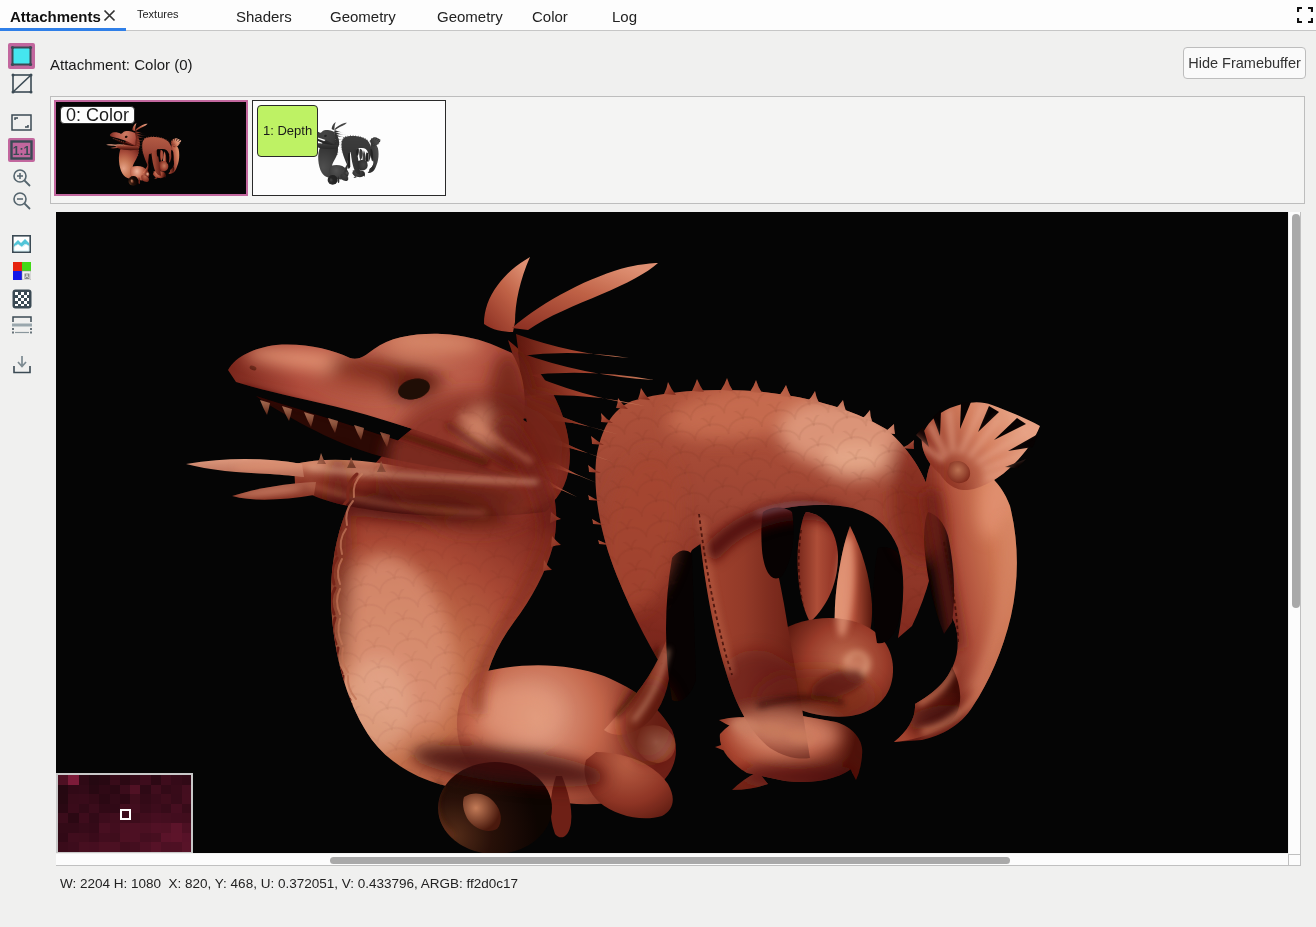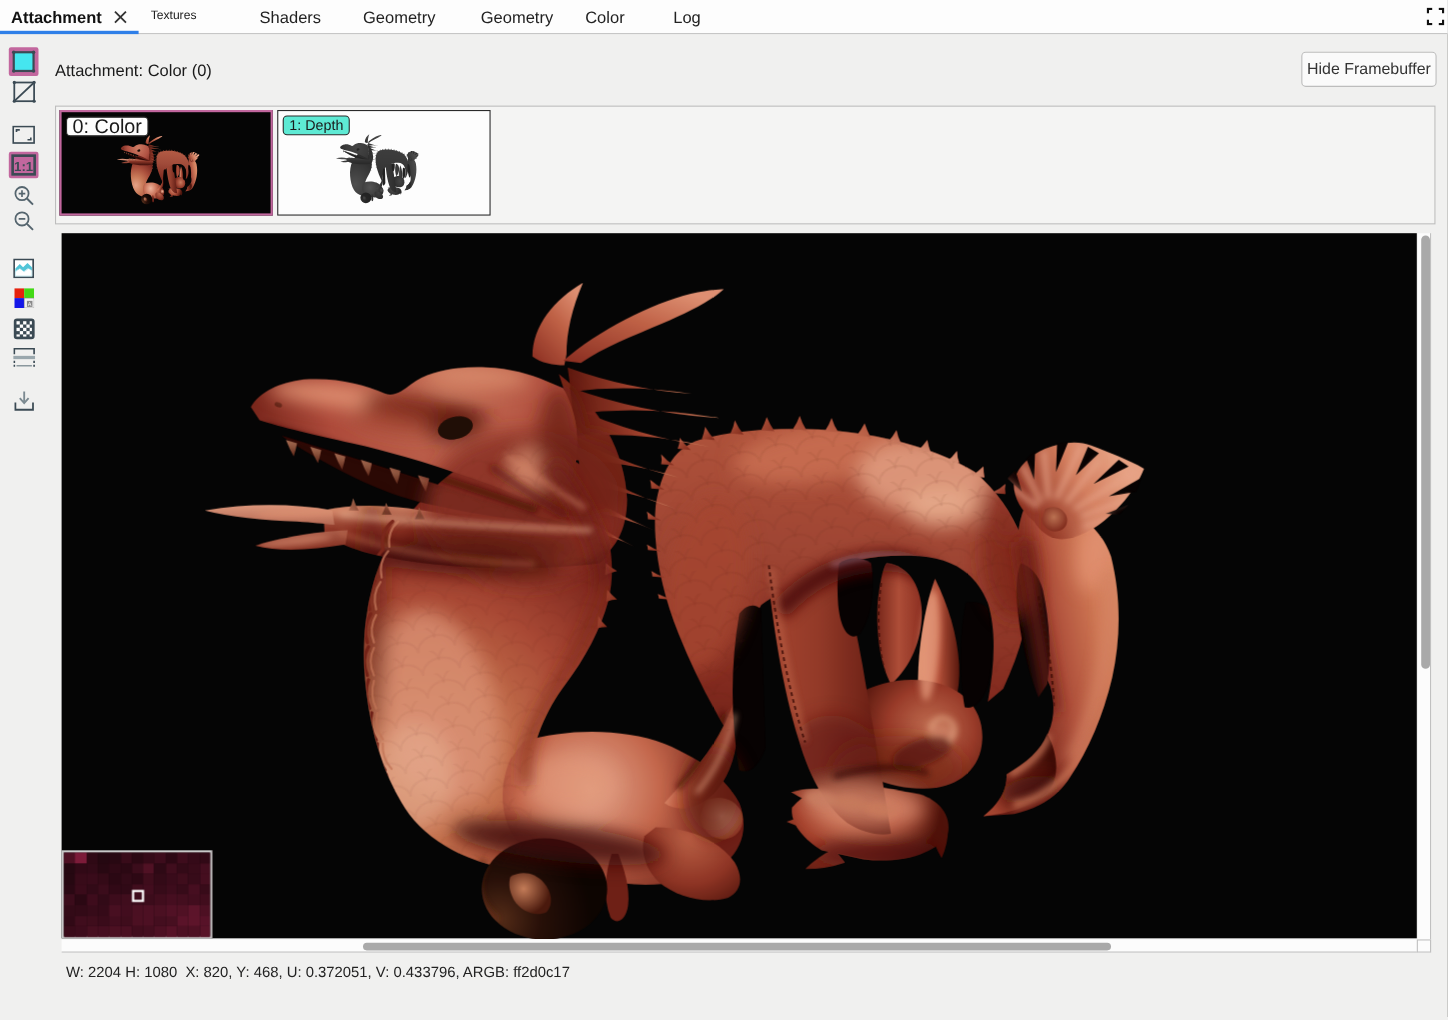--- a/index.html
+++ b/index.html
@@ -1,20 +1,20 @@
 <!DOCTYPE html>
 <html><head><meta charset="utf-8"><style>
 * { margin:0; padding:0; box-sizing:border-box; }
 html,body { width:1316px; height:927px; background:#f0f0ef; font-family:"Liberation Sans",sans-serif; overflow:hidden; }
 .abs { position:absolute; }
 </style></head>
 <body>
 <div class="abs" style="left:0;top:0;width:1316px;height:31px;background:#fdfdfd;border-bottom:1px solid #c6c6c6"></div>
 <div class="abs" style="left:0;top:28px;width:126px;height:3px;background:#2f7fe8"></div>
-<span class="abs" style="left:10px;top:8px;font-size:15px;font-weight:bold;color:#111">Attachment</span>
+<span class="abs" style="left:10px;top:8px;font-size:15px;font-weight:bold;color:#111">Attachments</span>
 <svg class="abs" style="left:103px;top:9px" width="13" height="13" viewBox="0 0 13 13">
     <path d="M 1.5,1.5 L 11.5,11.5 M 11.5,1.5 L 1.5,11.5" stroke="#333" stroke-width="1.7"></path>
   </svg>
 <span class="abs" style="left:137px;top:8px;font-size:11px;color:#222">Textures</span>
 <span class="abs" style="left:236px;top:8px;font-size:15px;color:#222">Shaders</span>
 <span class="abs" style="left:330px;top:8px;font-size:15px;color:#222">Geometry</span>
 <span class="abs" style="left:437px;top:8px;font-size:15px;color:#222">Geometry</span>
 <span class="abs" style="left:532px;top:8px;font-size:15px;color:#222">Color</span>
 <span class="abs" style="left:612px;top:8px;font-size:15px;color:#222">Log</span>
 <svg class="abs" style="left:1297px;top:7px" width="16" height="16" viewBox="0 0 16 16">
@@ -106,21 +106,21 @@
 <div style="position:absolute;left:54px;top:100px;width:194px;height:96px;background:#050505;border:2.5px solid #c2679e">
   <svg width="189" height="91" viewBox="0 0 189 91">
       <use href="#dragon" transform="translate(38.7,16.3) scale(0.088,0.105)"></use>
     </svg>
   <div style="position:absolute;left:4px;top:4px;background:#fdfdfd;border:1.5px solid #2a2a2a;border-radius:4px;padding:0px 5px;font-size:18px;color:#1a1a1a;line-height:16px">0: Color</div>
 </div>
 <div style="position:absolute;left:252px;top:100px;width:194px;height:96px;background:#fdfdfd;border:1.2px solid #2a2a2a">
   <svg width="191" height="94" viewBox="0 0 191 94" style="filter:grayscale(1) contrast(0.5) brightness(0.52)">
       <use href="#dragon" transform="translate(41,16.3) scale(0.088,0.105)"></use>
     </svg>
-  <div style="position:absolute;left:4px;top:4px;background:#5eead4;border:1.5px solid #2a2a2a;border-radius:4px;padding:0px 5px;font-size:13px;color:#1a1a1a;line-height:16px">1: Depth</div>
+  <div style="position:absolute;left:4px;top:4px;background:#bef264;border:1.5px solid #2a2a2a;border-radius:4px;padding:17px 5px;font-size:13px;color:#1a1a1a;line-height:16px">1: Depth</div>
 </div>
 
 <div class="abs" style="left:56px;top:212px;width:1232px;height:641px;background:#050505;overflow:hidden">
 
 <svg id="dsvg" width="1232" height="641" viewBox="0 0 1232 641" style="position:absolute;left:0;top:0">
  <defs>
 
 <linearGradient id="gTail" x1="860" y1="380" x2="965" y2="360" gradientUnits="userSpaceOnUse">
           <stop offset="0" stop-color="#6e241b"></stop>
           <stop offset="0.45" stop-color="#b25844"></stop>

